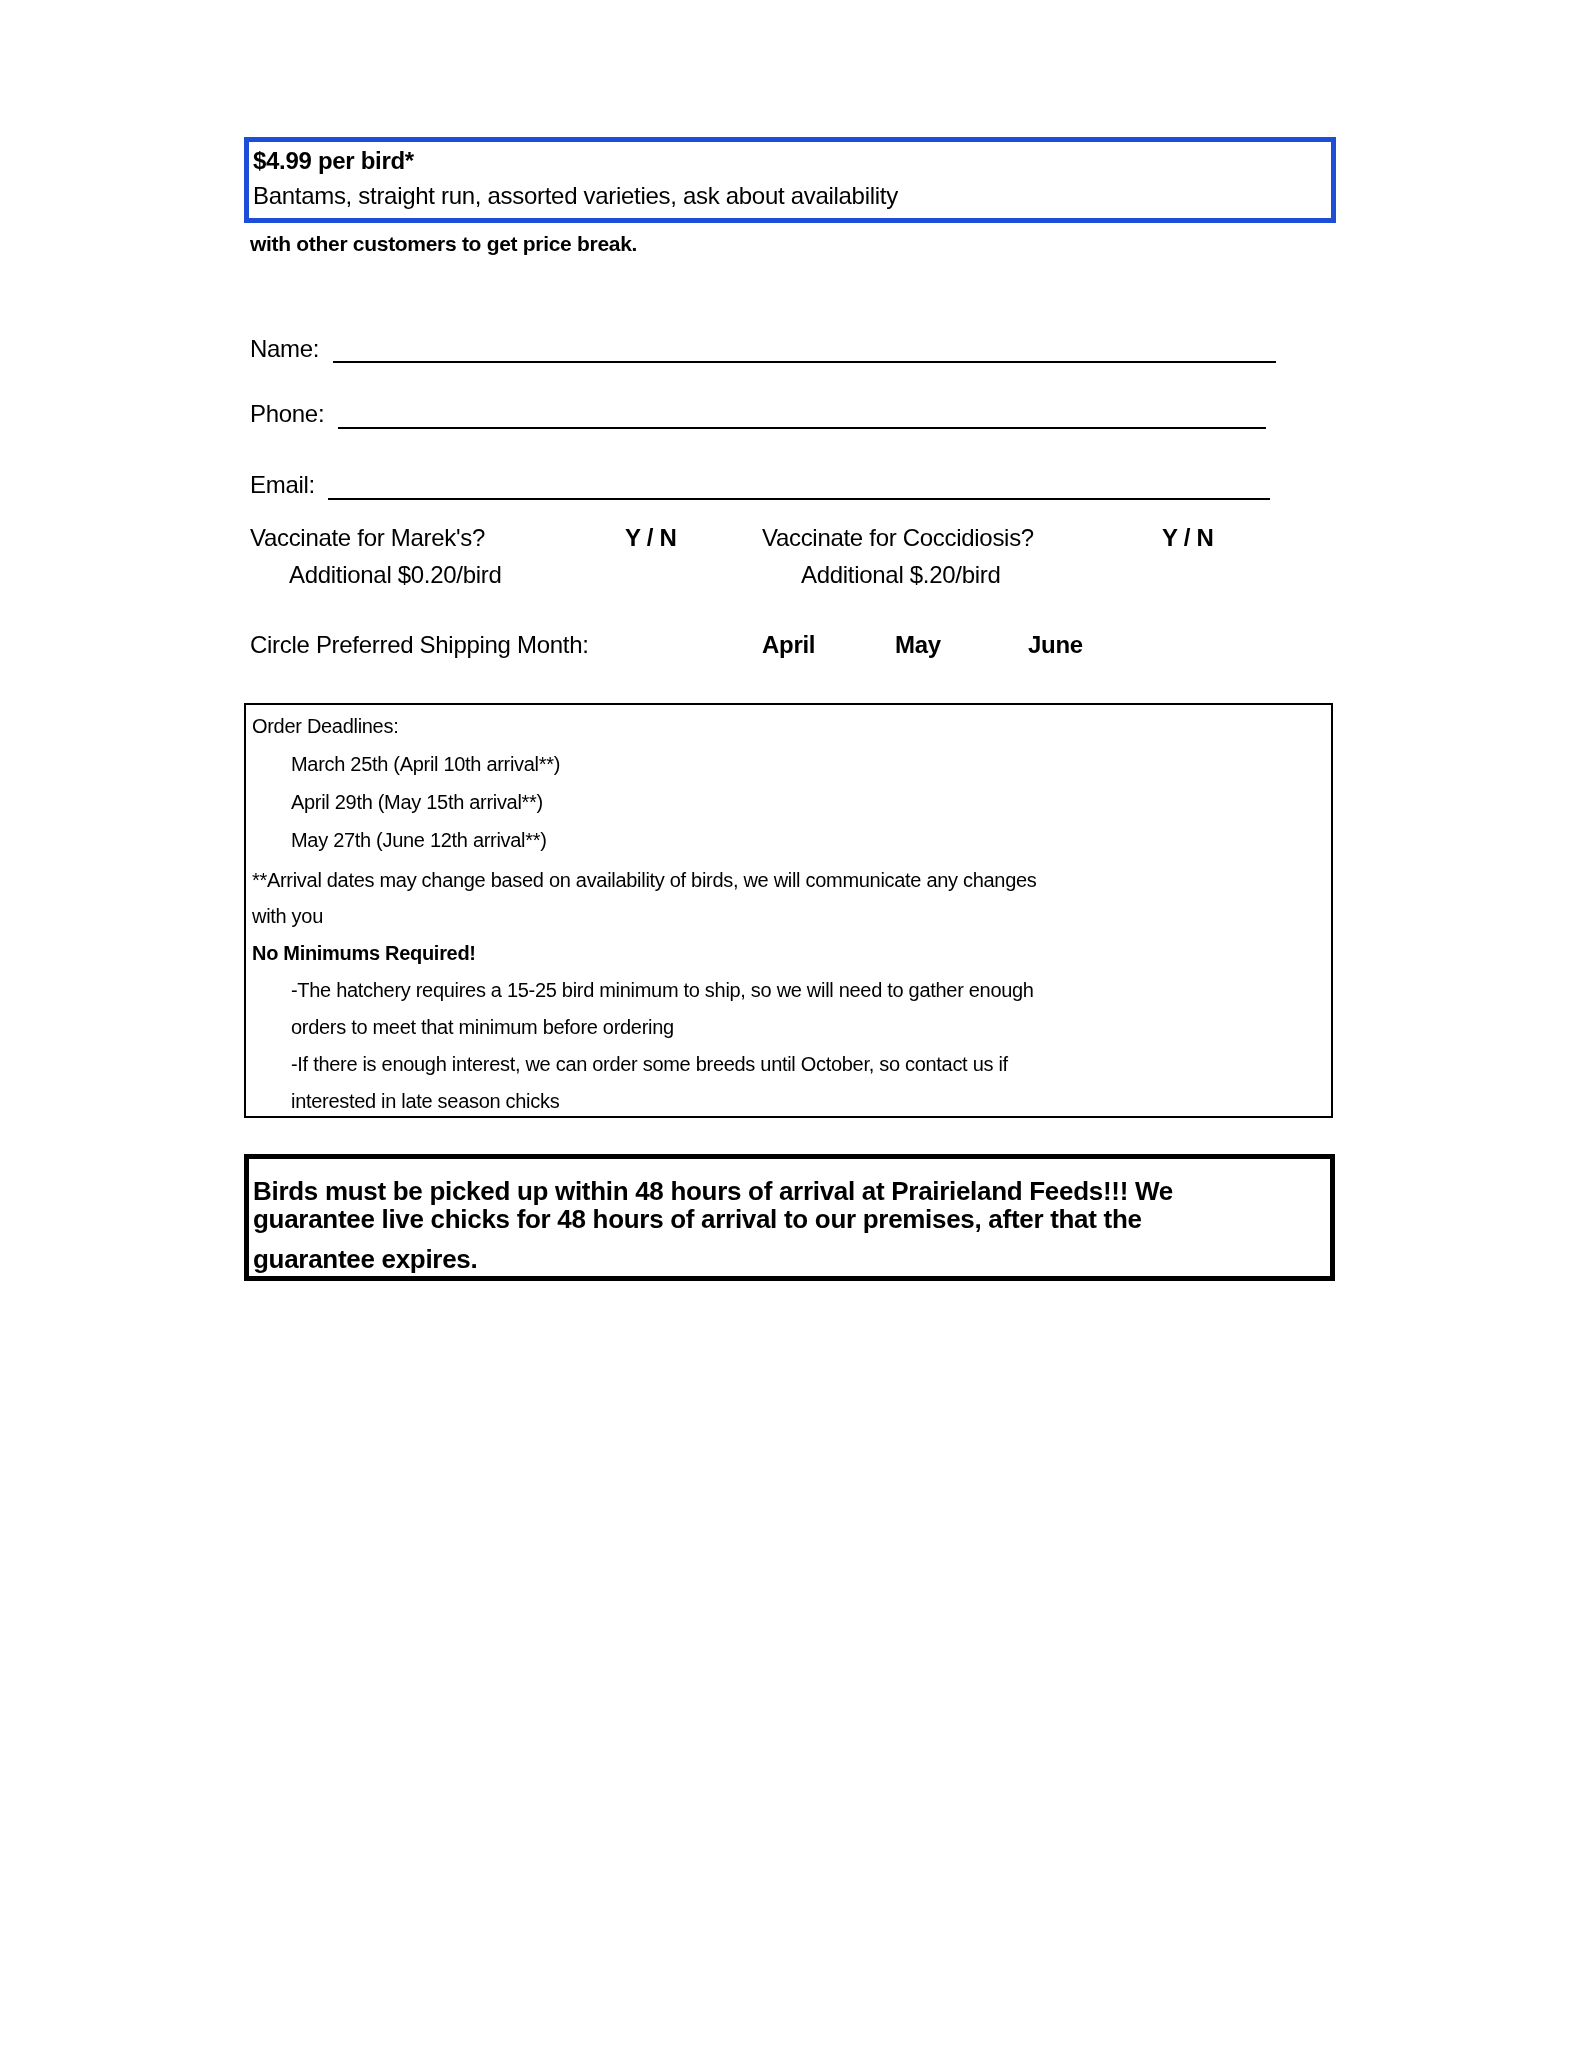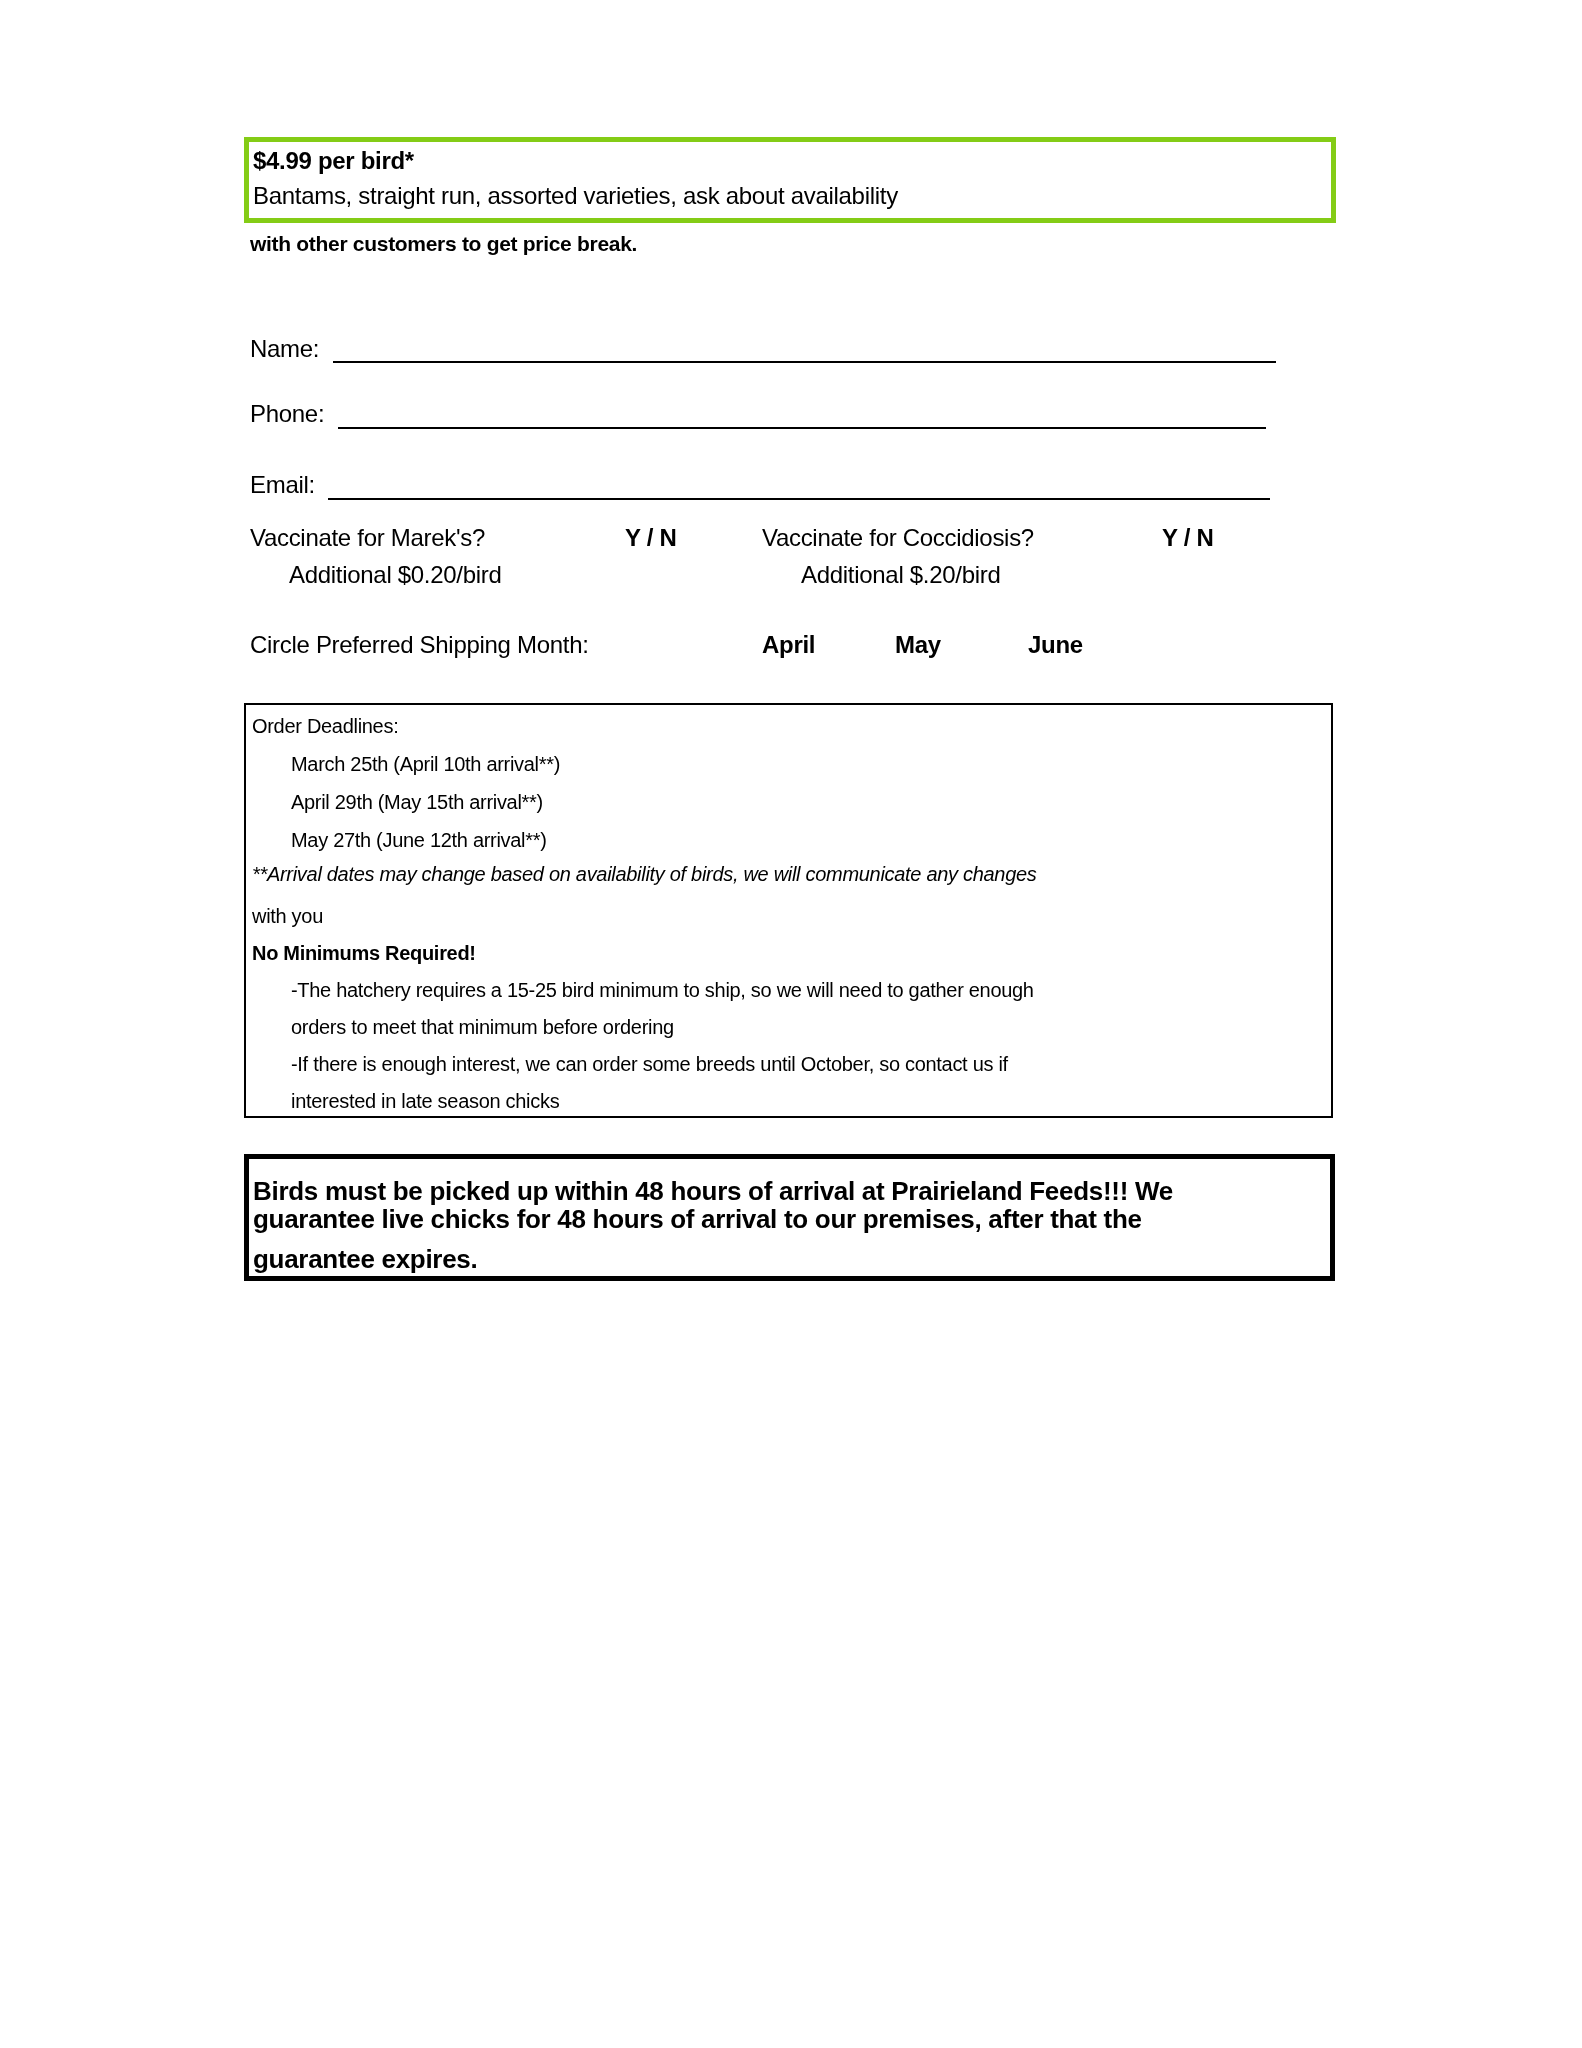--- a/index.html
+++ b/index.html
@@ -1,21 +1,21 @@
 <!DOCTYPE html>
 <html><head>
 <meta charset="utf-8">
 <style>
   html, body { margin: 0; padding: 0; background: #ffffff; }
   body { width: 1582px; height: 2048px; position: relative; overflow: hidden;
          font-family: "Liberation Sans", "DejaVu Sans", sans-serif; color: #000; }
   .abs { position: absolute; }
   .t { font-size: 24px; line-height: 30px; white-space: nowrap; letter-spacing: -0.3px; }
   .b { font-weight: bold; }
-  .price-box { left: 244px; top: 137px; width: 1082px; height: 76px; border: 5px solid #84cc16; }
+  .price-box { left: 244px; top: 137px; width: 1082px; height: 76px; border: 5px solid #1d4ed8; }
   .price-box .l1 { position: absolute; left: 4px; top: 4px; }
   .price-box .l2 { position: absolute; left: 4px; top: 39px; }
   .note { left: 250px; top: 227px; font-size: 21px; line-height: 34px; font-weight: bold; white-space: nowrap; letter-spacing: -0.3px; }
   .field { left: 250px; }
   .underline { position: absolute; height: 0; border-bottom: 2px solid #000; }
   .deadline-box { left: 244px; top: 703px; width: 1085px; height: 411px; border: 2px solid #000; }
   .deadline-box .row { position: absolute; font-size: 20px; line-height: 30px; white-space: nowrap; letter-spacing: -0.3px; }
   .pickup-box { left: 244px; top: 1154px; width: 1081px; height: 117px; border: 5px solid #000; }
   .pickup-box .row { position: absolute; left: 4px; font-size: 26px; line-height: 40px; font-weight: bold; white-space: nowrap; letter-spacing: -0.3px; }
 </style>
@@ -57,21 +57,21 @@
 <div class="abs t" style="left:250px; top:630px;">Circle Preferred Shipping Month:</div>
 <div class="abs t b" style="left:762px; top:630px;">April</div>
 <div class="abs t b" style="left:895px; top:630px;">May</div>
 <div class="abs t b" style="left:1028px; top:630px;">June</div>
 
 <div class="abs deadline-box">
   <div class="row" style="left:6px; top:6px;">Order Deadlines:</div>
   <div class="row" style="left:45px; top:44px;">March 25th (April 10th arrival**)</div>
   <div class="row" style="left:45px; top:82px;">April 29th (May 15th arrival**)</div>
   <div class="row" style="left:45px; top:120px;">May 27th (June 12th arrival**)</div>
-  <div class="row" style="left:6px; top:154px;font-style:italic;">**Arrival dates may change based on availability of birds, we will communicate any changes</div>
+  <div class="row" style="left:6px; top:160px;">**Arrival dates may change based on availability of birds, we will communicate any changes</div>
   <div class="row" style="left:6px; top:196px;">with you</div>
   <div class="row b" style="left:6px; top:233px;">No Minimums Required!</div>
   <div class="row" style="left:45px; top:270px;">-The hatchery requires a 15-25 bird minimum to ship, so we will need to gather enough</div>
   <div class="row" style="left:45px; top:307px;">orders to meet that minimum before ordering</div>
   <div class="row" style="left:45px; top:344px;">-If there is enough interest, we can order some breeds until October, so contact us if</div>
   <div class="row" style="left:45px; top:381px;">interested in late season chicks</div>
 </div>
 
 <div class="abs pickup-box">
   <div class="row" style="top:12px;">Birds must be picked up within 48 hours of arrival at Prairieland Feeds!!!  We</div>

